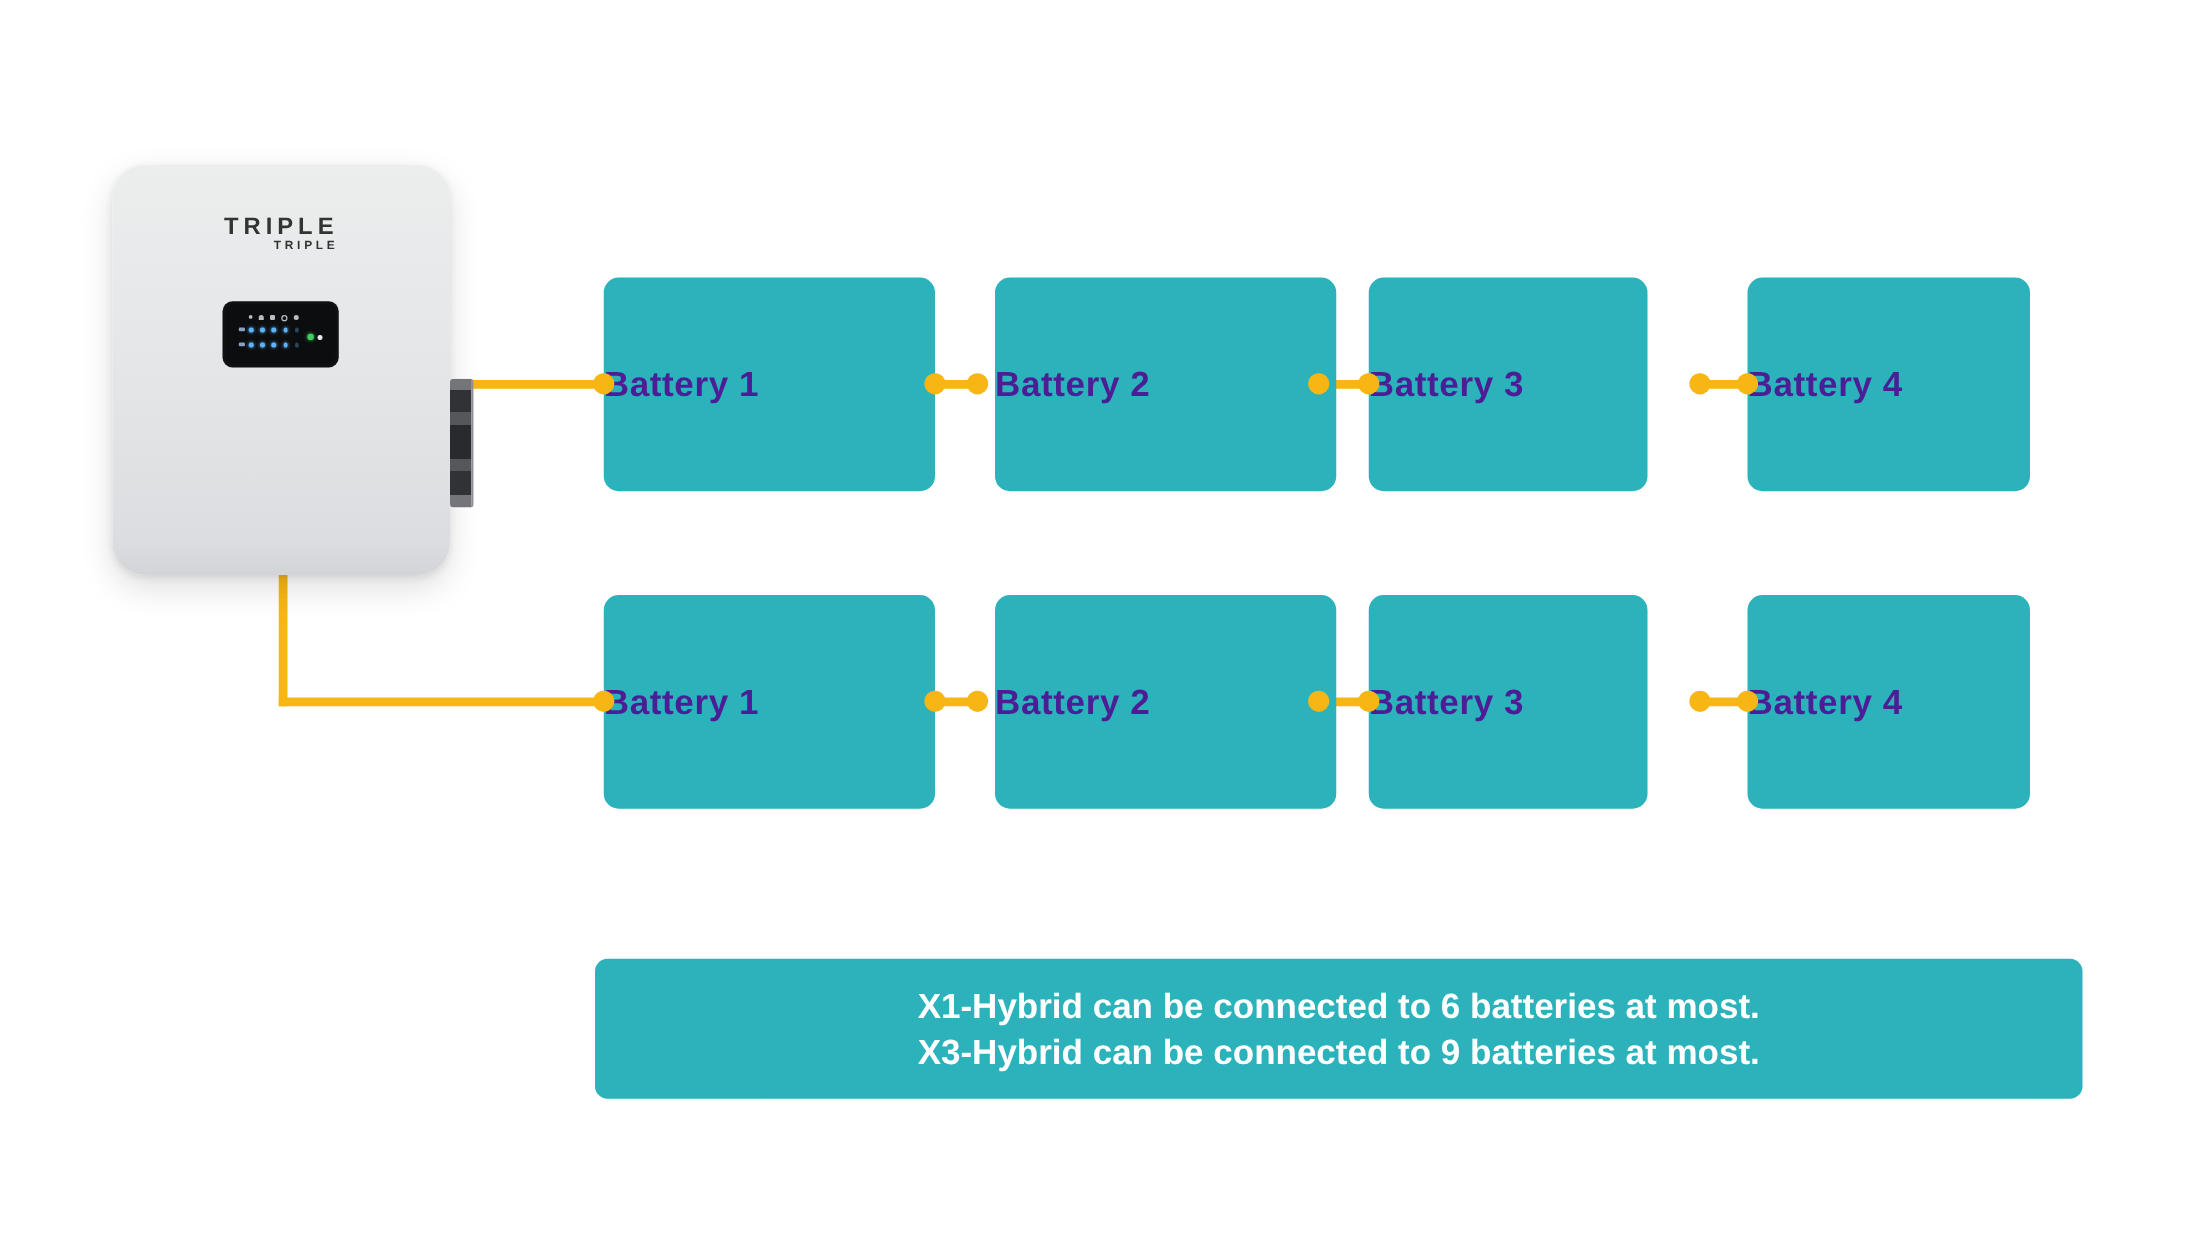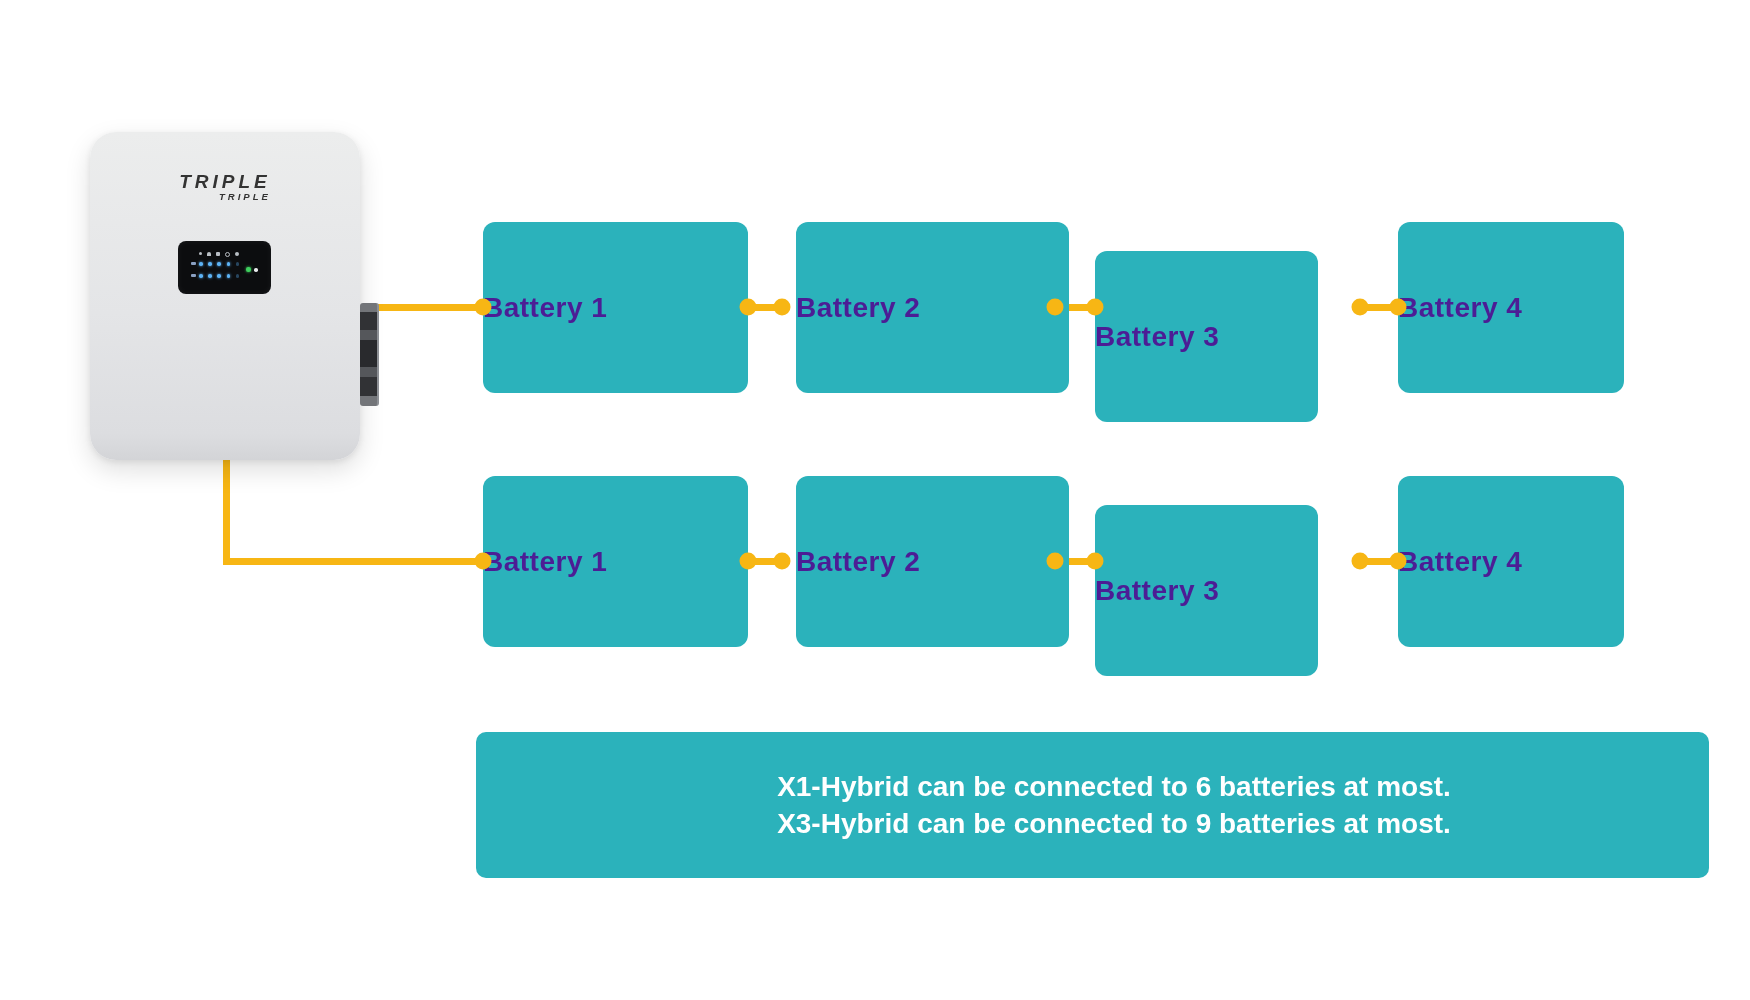--- a/index.html
+++ b/index.html
@@ -9,21 +9,21 @@
   }
 
   
   .device {
     position:absolute; left:90px; top:132px; width:270px; height:328px;
     background:linear-gradient(180deg,#eceded 0%,#e4e5e7 55%,#dcdde0 92%,#d3d4d7 100%);
     border-radius:26px;
     box-shadow:0 10px 26px rgba(0,0,0,0.13), 0 2px 6px rgba(0,0,0,0.08);
     z-index:5;
   }
-  .logo { position:absolute; left:0; top:40px; width:100%; text-align:center; color:#333333;font-style:italic; }
+  .logo { position:absolute; left:0; top:40px; width:100%; text-align:center; color:#333333; }
   .logo .brand {
     display:inline-block; text-align:right;
   }
   .logo .t1 { font-size:19px; font-weight:bold; letter-spacing:4px; line-height:19px; }
   .logo .t2 { font-size:9.5px; font-weight:bold; letter-spacing:3px; line-height:10px; margin-top:1px; }
 
   .display {
     position:absolute; left:88px; top:109px; width:93px; height:53px;
     background:#0c0d0f; border-radius:8px;
     box-shadow:inset 0 0 6px rgba(255,255,255,0.06);
@@ -80,29 +80,29 @@
 
   
   .bat {
     position:absolute; height:171px; background:#2bb2bb; border-radius:12px;
     color:#4c1d95; display:flex; align-items:center; justify-content:flex-start;
     font-size:28px; font-weight:bold; letter-spacing:0.5px; z-index:3;
   }
   .row1 { top:222px; } .row2 { top:476px; }
   .bx1 { left:483px;  width:265px; }
   .bx2 { left:782px;  width:273px;margin-left:14px; }
-  .bx3 { left:1095px; width:223px;margin-top:29px; }
+  .bx3 { left:1095px; width:223px; }
   .bx4 { left:1398px; width:226px; }
 
   
   .banner {
-    position:absolute; left:476px; top:732px; width:1190px; height:146px;
+    position:absolute; left:476px; top:767px; width:1190px; height:112px;
     background:#2bb2bb; border-radius:10px; color:#ffffff;
     display:flex; flex-direction:column; align-items:center; justify-content:center;
-    font-size:28px; font-weight:bold; line-height:37px; text-align:center; z-index:3;padding-left:43px;
+    font-size:28px; font-weight:bold; line-height:37px; text-align:center; z-index:3;
   }
 </style>
 </head>
 <body>
 
 <div class="stage">
 
   <div class="wire feed-top"></div>
   <div class="wire feed-v"></div>
   <div class="wire feed-bot"></div>

